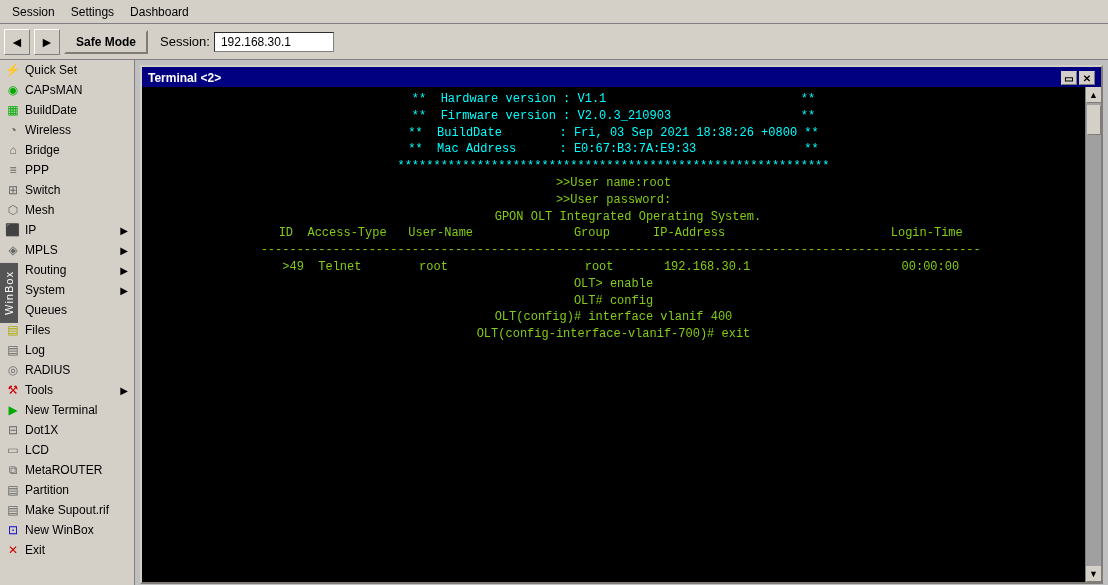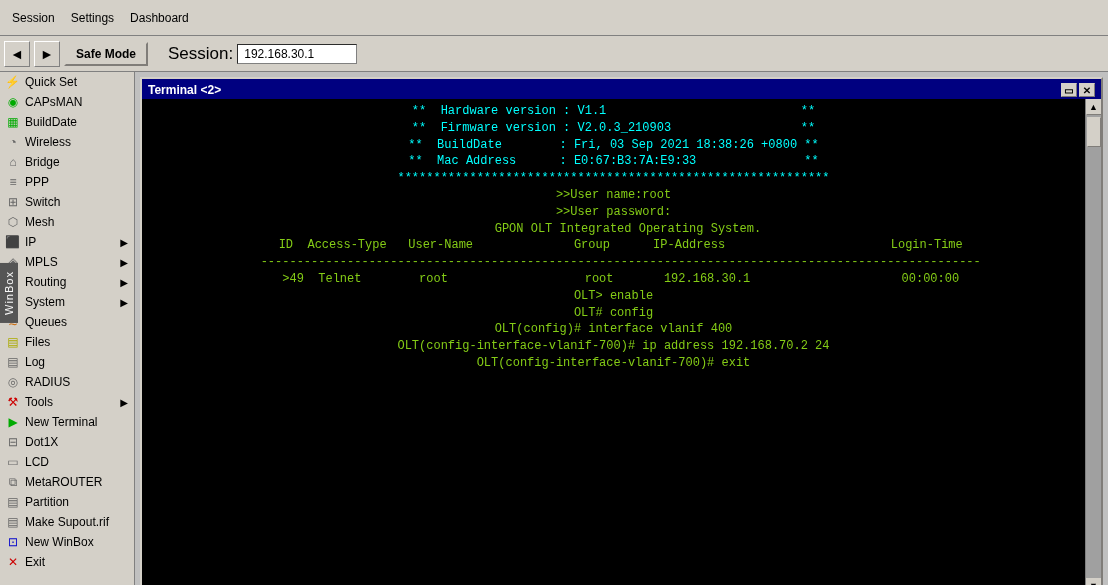--- a/index.html
+++ b/index.html
@@ -11,21 +11,21 @@
       height: 585px;
       overflow: hidden;
     }
 
     
     .menubar {
       background: #d4d0c8;
       border-bottom: 1px solid #808080;
       display: flex;
       align-items: center;
-      height: 36px;
+      height: 24px;
       padding: 0 4px;
     }
     .menubar-item {
       padding: 1px 8px;
       cursor: pointer;
       font-size: 12px;
     }
 
     
     .toolbar {
@@ -53,22 +53,22 @@
     .safe-mode-btn {
       background: #d4d0c8;
       border: 2px outset #d4d0c8;
       padding: 2px 10px;
       cursor: pointer;
       font-size: 12px;
       font-weight: bold;
       height: 24px;
     }
     .session-label {
-      margin-left: 16px;
-      font-size: 17px;
+      margin-left: 8px;
+      font-size: 13px;
     }
     .session-value {
       background: white;
       border: 1px inset #808080;
       padding: 9px 6px;
       font-size: 12px;
       min-width: 120px;
       height: 20px;
       display: flex;
       align-items: center;
@@ -388,21 +388,20 @@
             <div class="line line-gray">  ID  Access-Type   User-Name              Group      IP-Address                       Login-Time</div>
             <div class="line line-gray">  ----------------------------------------------------------------------------------------------------</div>
             <div class="line line-gray">  &gt;49  Telnet        root                   root       192.168.30.1                     00:00:00</div>
             <div class="line line-gray"></div>
             <div class="line line-gray">OLT&gt; enable</div>
             <div class="line line-gray"></div>
             <div class="line line-gray">OLT# config</div>
             <div class="line line-gray"></div>
             <div class="line line-gray">OLT(config)# interface vlanif 400</div>
             <div class="line line-gray"></div>
-            <div class="line line-gray">OLT(config-interface-vlanif-700)# ip address 192.168.70.2 24</div>
             <div class="line line-gray"></div>
             <div class="line line-gray">OLT(config-interface-vlanif-700)# exit</div>
             <div class="line line-gray"></div>
           </div>
         <div class="terminal-scrollbar">
           <div class="scroll-btn">▲</div>
           <div class="scroll-track">
             <div class="scroll-thumb"></div>
           </div>
           <div class="scroll-btn">▼</div>

